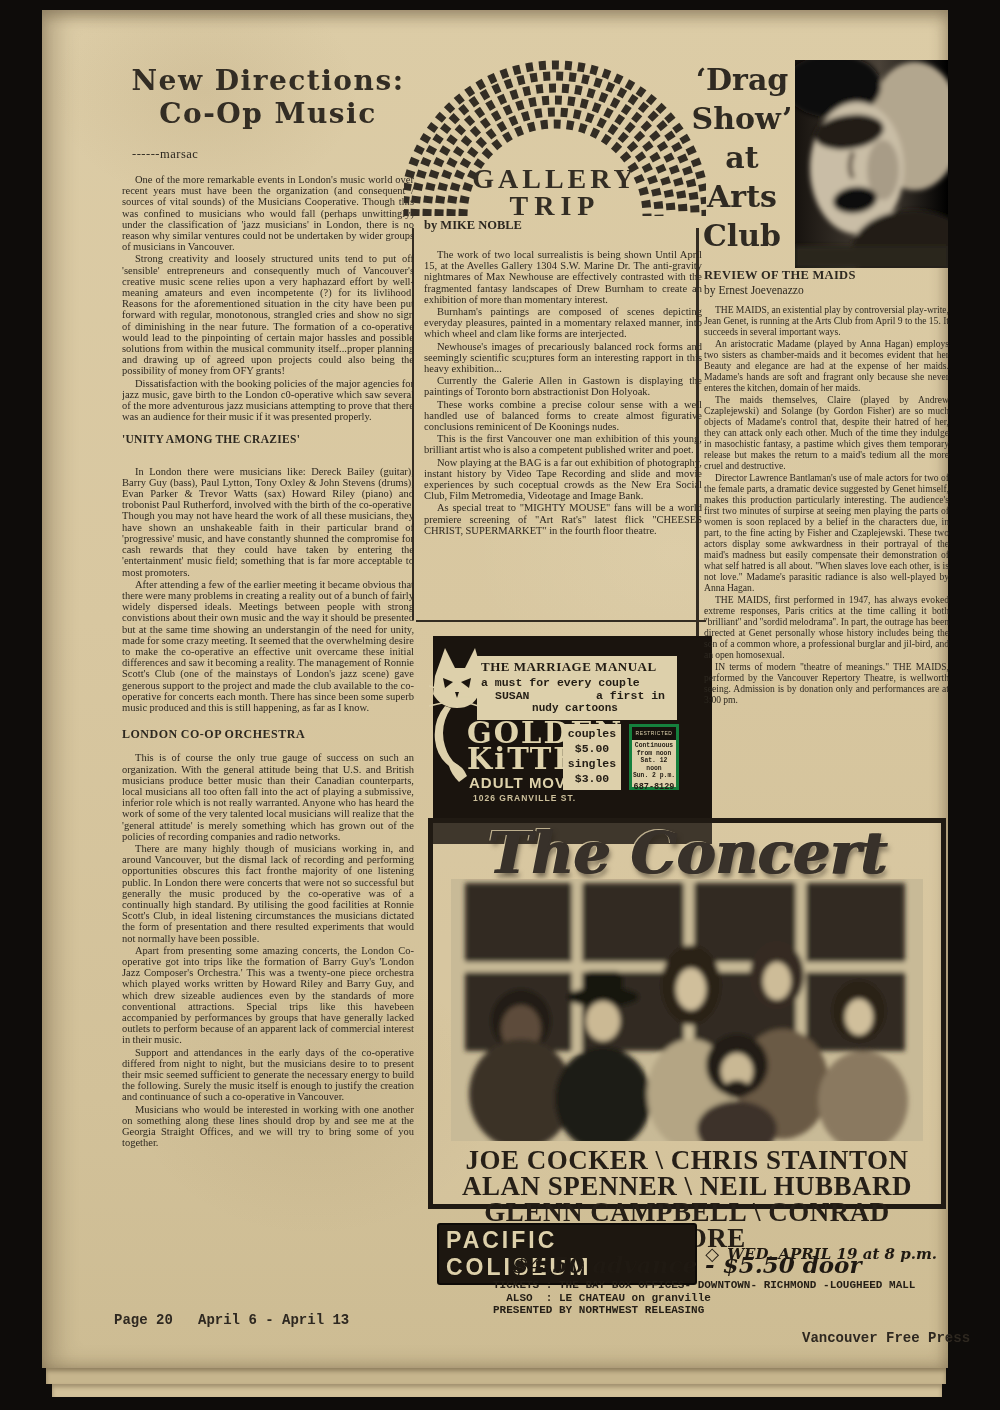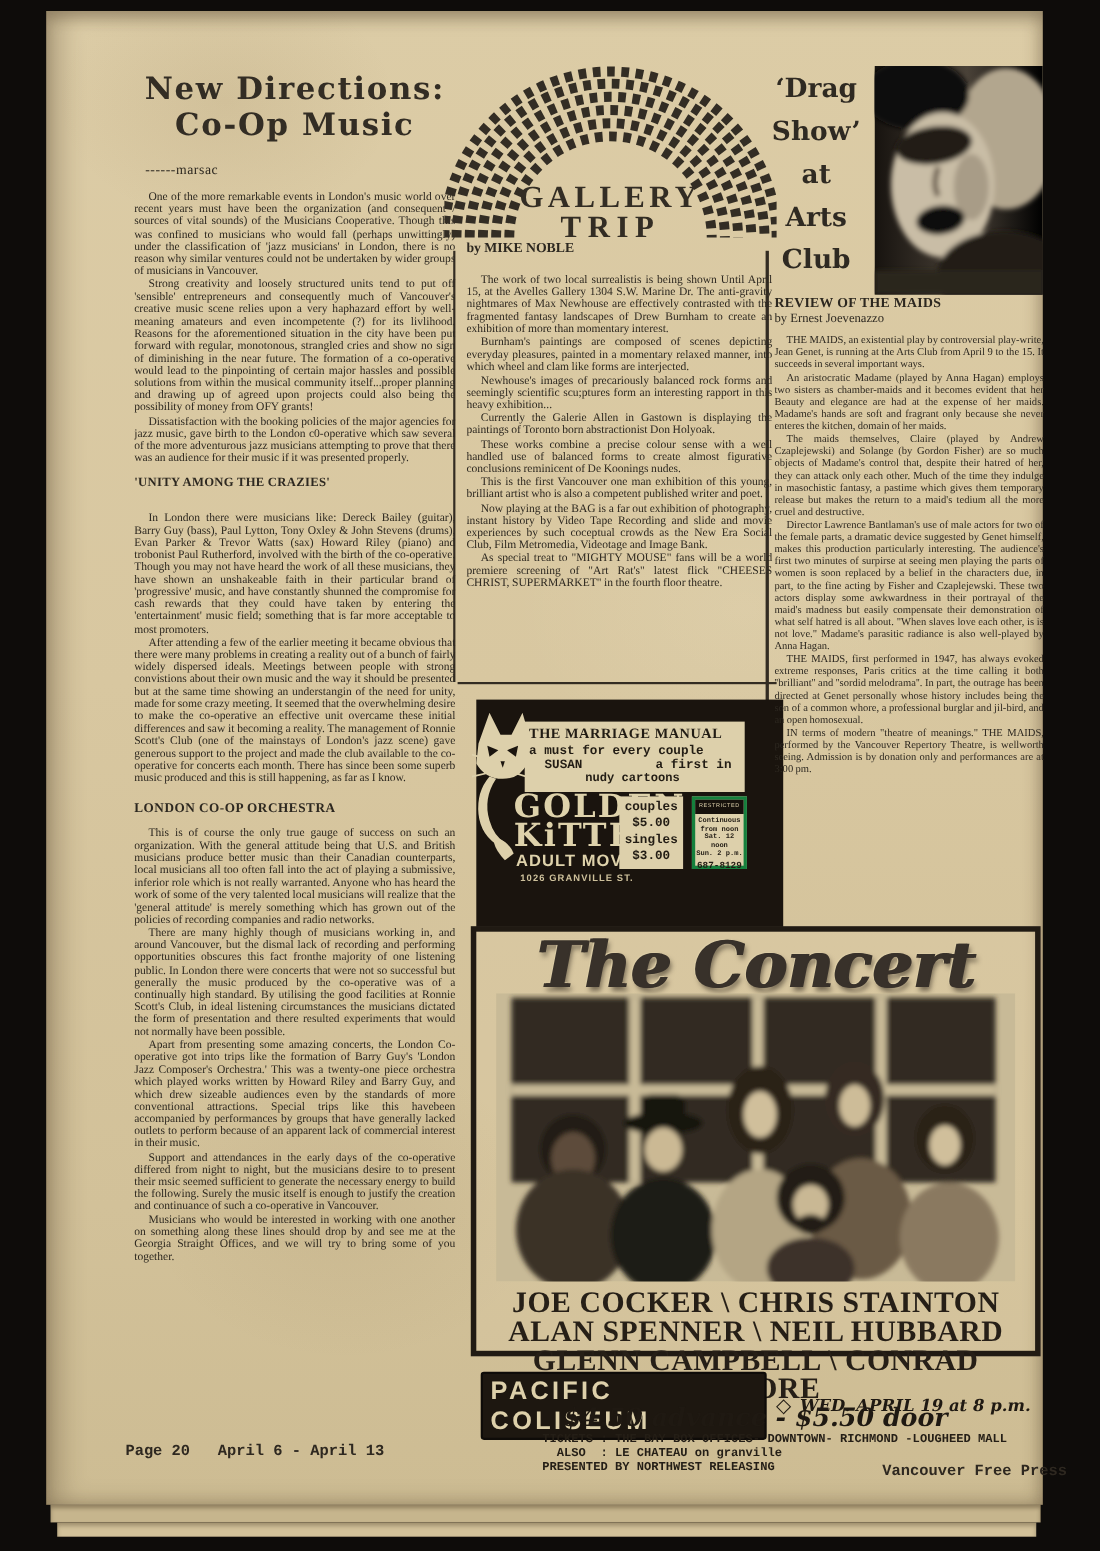--- a/index.html
+++ b/index.html
@@ -55,31 +55,31 @@
   .gk-rest{position:absolute;left:196px;top:88px;width:50px;height:66px;background:#ddd0ab;color:#221c14;box-sizing:border-box;border:3px solid #15803d;}
   .gk-rest-band{background:#16110c;color:#ddd0ab;font-family:"Liberation Sans",sans-serif;font-size:5px;
                 text-align:center;height:13px;line-height:13px;letter-spacing:.5px;position:relative;overflow:hidden;}
   .panther{position:absolute;left:2px;top:8px;width:40px;height:8px;background:#16110c;border-radius:60% 90% 20% 60%;}
   .gk-rest-lines{font-family:"Liberation Mono",monospace;font-weight:bold;font-size:6.4px;line-height:7.6px;text-align:center;margin-top:2px;}
   .gk-phone{font-family:"Liberation Mono",monospace;font-weight:bold;font-size:8.5px;text-align:center;margin-top:2px;}
   .gk-cat{position:absolute;left:-4px;top:6px;}
 
   
   .drag-head{position:absolute;left:688px;top:60px;width:108px;text-align:center;
-             font-family:"DejaVu Serif",serif;font-weight:bold;font-size:24px;line-height:39px;color:#2f2a22;}
+             font-family:"DejaVu Serif",serif;font-weight:bold;font-size:30px;line-height:39px;color:#2f2a22;}
   .maids-photo{position:absolute;left:795px;top:60px;width:153px;height:208px;}
   .review{position:absolute;left:704px;top:268px;width:245px;height:548px;overflow:hidden;}
   .rev-title{font-weight:bold;font-size:12.5px;letter-spacing:.3px;}
   .rev-byline{font-size:11.5px;margin:1px 0 8px;}
   .review .bodytext{margin-top:0;font-size:9.6px;line-height:11.0px;}
   .review .bodytext p{text-indent:11px;}
 
   
   .concert{position:absolute;left:428px;top:818px;width:518px;height:391px;border:5px solid #201a13;
-           background:rgba(232,218,182,.18);box-sizing:border-box;margin-top:24px;}
+           background:rgba(232,218,182,.18);box-sizing:border-box;}
   .c-title{position:absolute;left:0;top:-4px;width:100%;text-align:center;
            font-family:"DejaVu Serif",serif;font-style:italic;font-weight:bold;font-size:58px;color:#3831260;
            color:#38312a;text-shadow:2px 0 0 #38312a,-1px -1px 0 rgba(221,206,168,.8),3px 4px 5px rgba(40,33,24,.55);}
   .c-photo{position:absolute;left:18px;top:56px;width:472px;height:262px;}
   .c-names{position:absolute;left:0;top:324px;width:100%;text-align:center;
            font-family:"Liberation Serif",serif;font-weight:bold;font-size:27px;line-height:26px;
            letter-spacing:.5px;color:#261f17;}
   .c-venue-row{position:absolute;left:4px;top:400px;width:calc(100% - 8px);display:flex;align-items:center;justify-content:center;gap:8px;}
   .c-venue{font-family:"Liberation Sans",sans-serif;font-weight:900;font-size:23px;letter-spacing:3px;
            color:#ddd0aa;background:#1d1710;padding:2px 7px;border-radius:3px;border:2px solid #0e0b08;}

